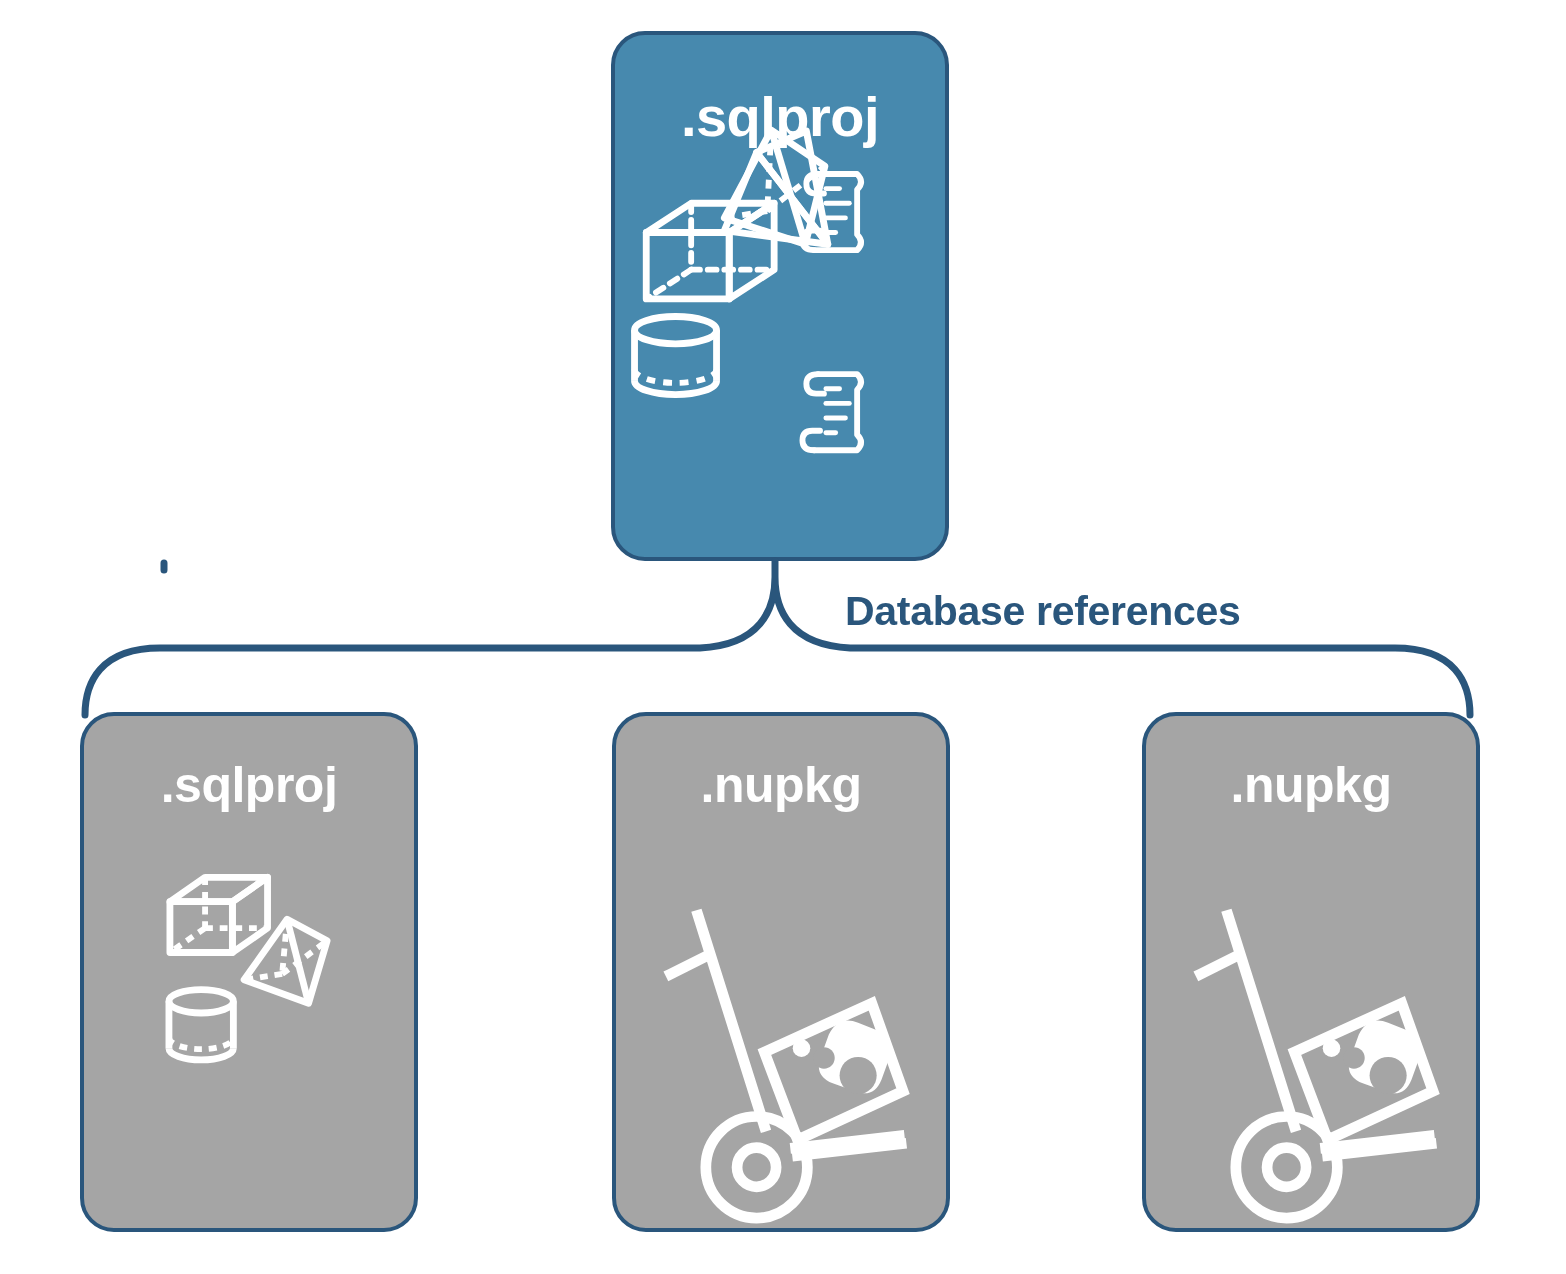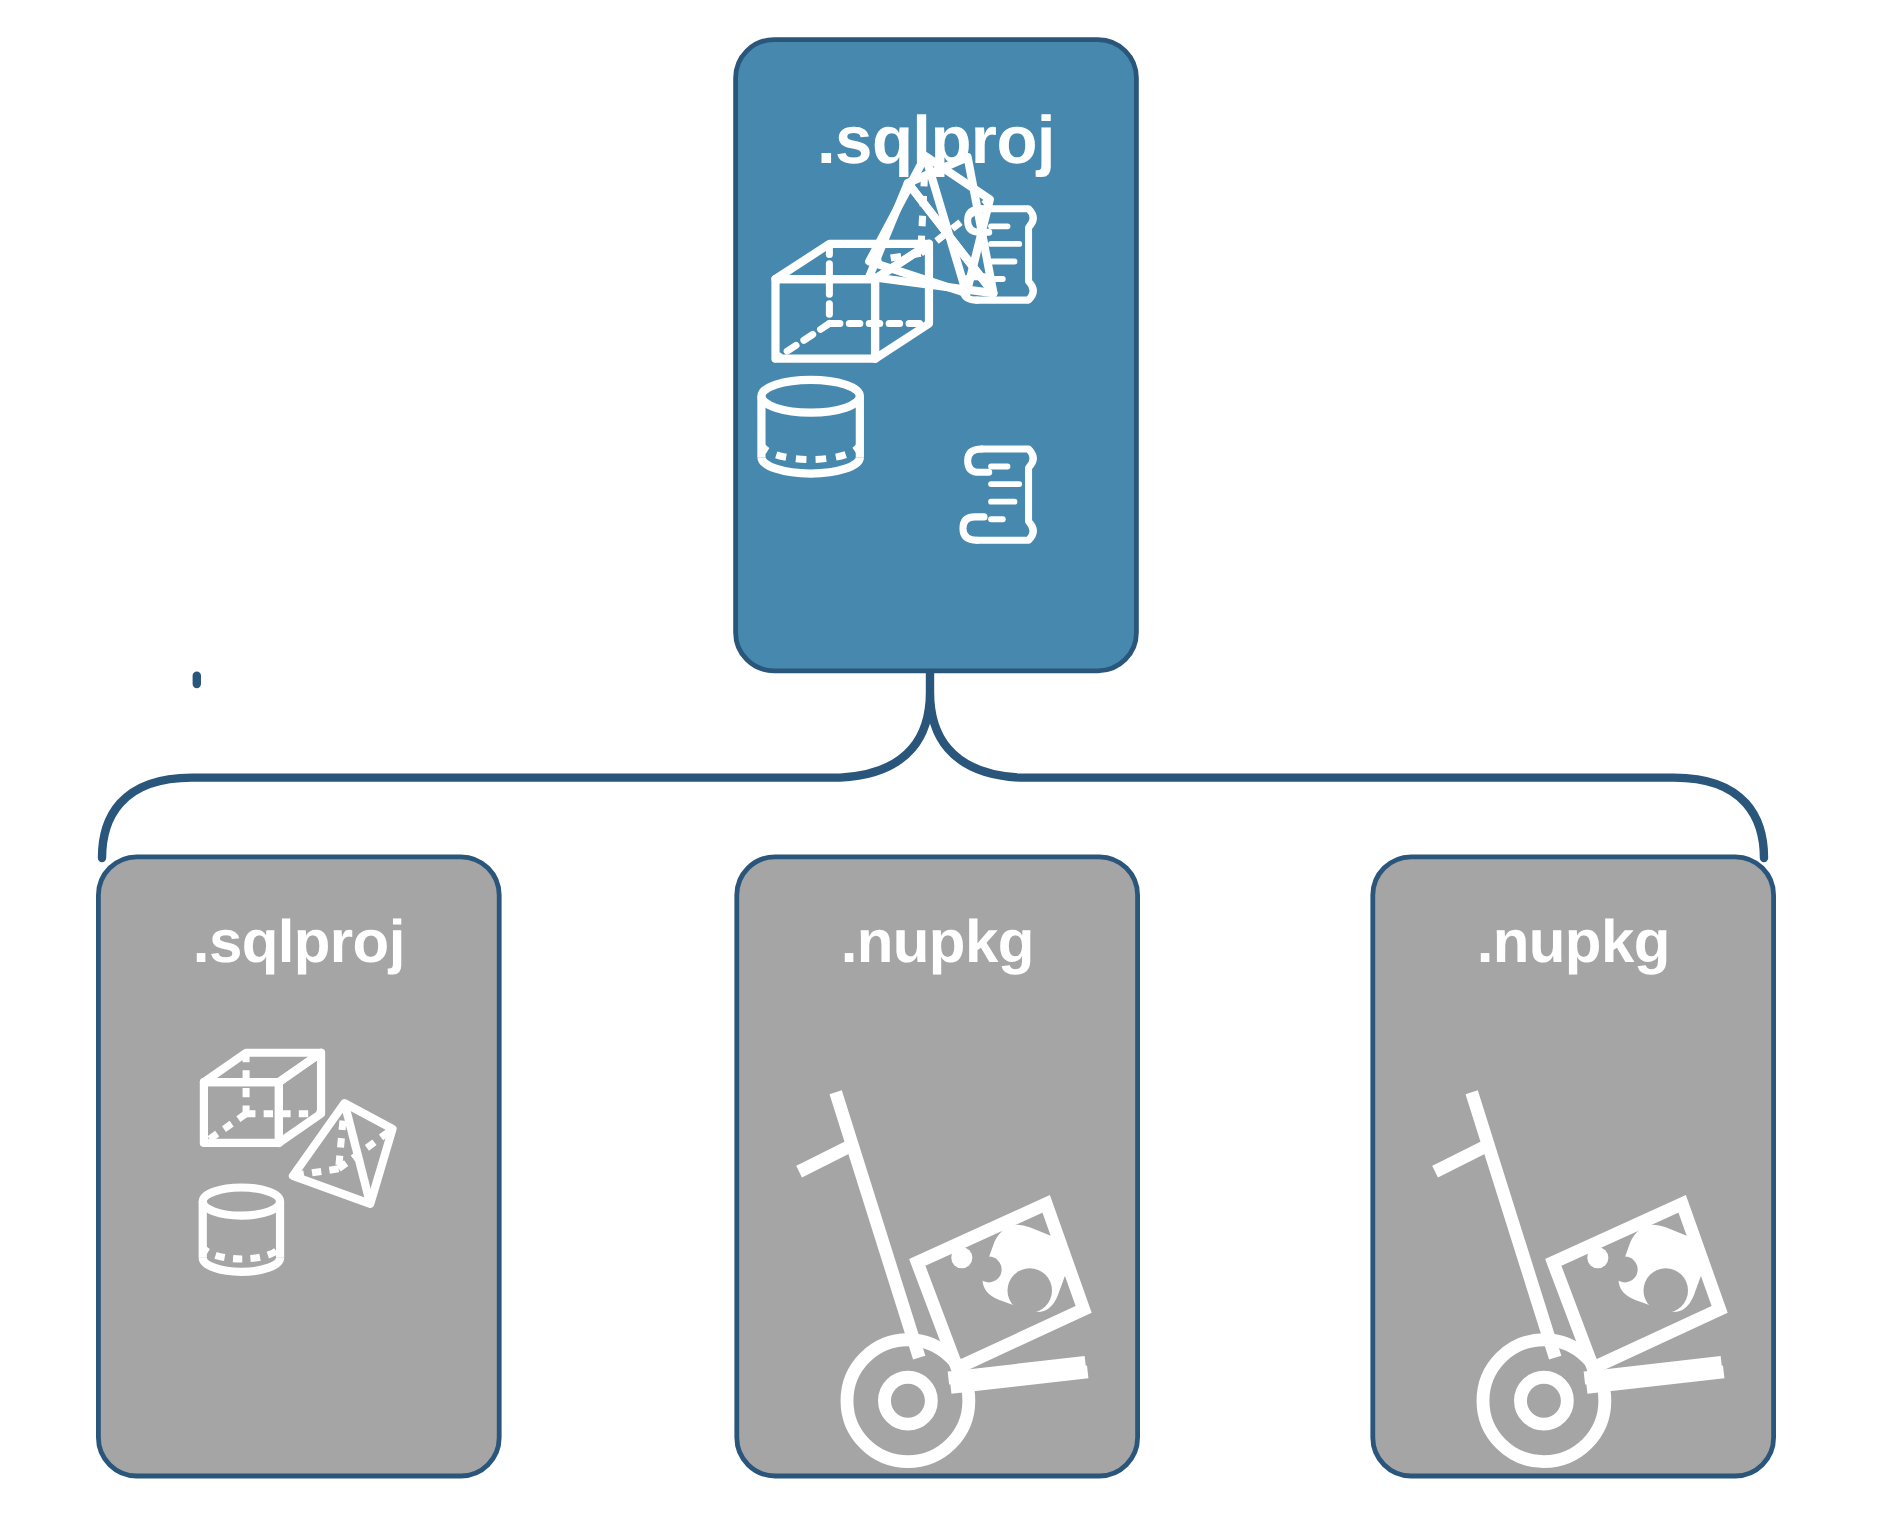--- a/index.html
+++ b/index.html
@@ -139,20 +139,21 @@
                C775,55 760,90 700,93
                L160,93
                C100,93 85,128 85,160
                M775,22
                C775,55 790,90 850,93
                L1395,93
                C1455,93 1470,128 1470,160" fill="none" stroke="#2a567c" stroke-width="7" stroke-linecap="round" stroke-linejoin="round"></path>
     </svg>
   </div>
 
+  <div class="brace-label">Database references</div>
 
   <div class="node secondary" style="left:80px; top:712px; width:338px; height:520px;">
     <div class="node-title">.sqlproj</div>
     <div class="icon-area">
       <svg viewBox="0 0 338 520" xmlns="http://www.w3.org/2000/svg">
 
         <g fill="none" stroke="#ffffff" stroke-width="7" stroke-linejoin="round">
           <polygon points="88,188 124,163 188,163 152,188"></polygon>
           <polygon points="88,188 152,188 152,240 88,240"></polygon>
           <polygon points="152,188 188,163 188,215 152,240"></polygon>

